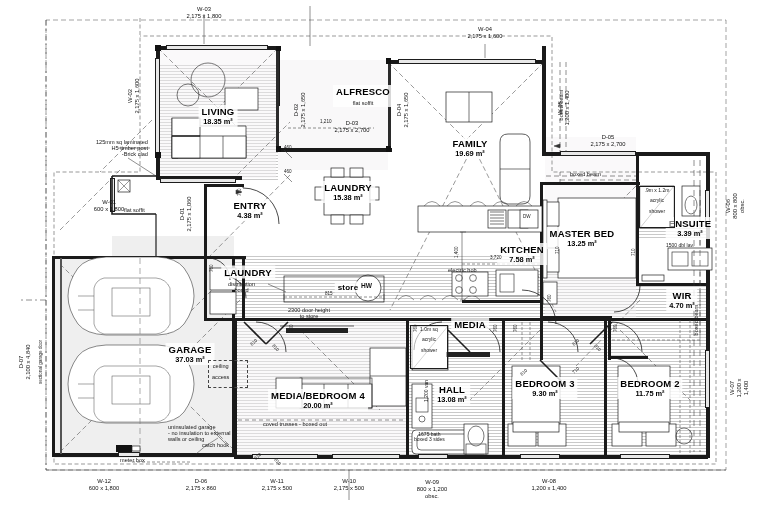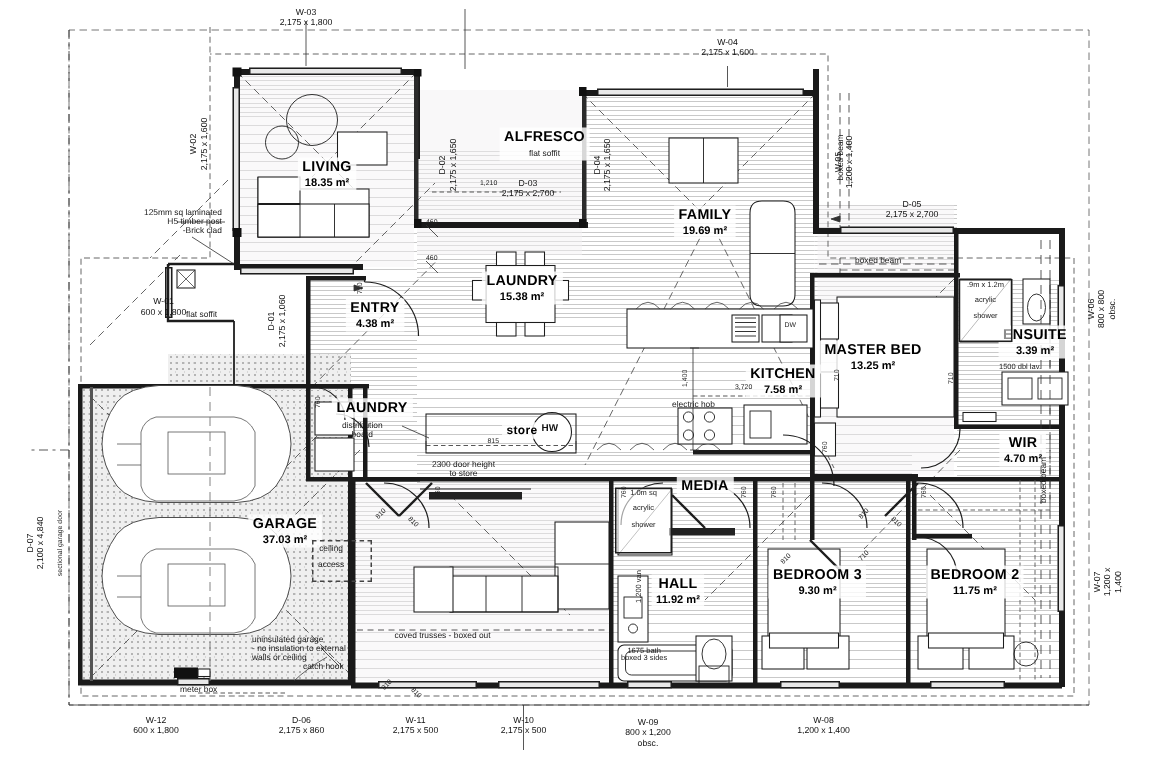--- a/index.html
+++ b/index.html
@@ -467,24 +467,28 @@
 
   <div class="namebox" style="left:248px;top:272px;">
     <div class="roomname">LAUNDRY</div>
   </div>
 
   <div class="namebox" style="left:190px;top:354px;">
     <div class="roomname">GARAGE</div>
     <div class="roomarea">37.03 m²</div>
   </div>
 
+  <div class="namebox" style="left:318px;top:400px;">
+    <div class="roomname">MEDIA/BEDROOM 4</div>
+    <div class="roomarea">20.00 m²</div>
+  </div>
 
   <div class="namebox" style="left:452px;top:394px;">
     <div class="roomname">HALL</div>
-    <div class="roomarea">11.92 m²</div>
+    <div class="roomarea">13.08 m²</div>
   </div>
 
   <div class="namebox" style="left:545px;top:388px;">
     <div class="roomname">BEDROOM 3</div>
     <div class="roomarea">9.30 m²</div>
   </div>
 
   <div class="namebox" style="left:650px;top:388px;">
     <div class="roomname">BEDROOM 2</div>
     <div class="roomarea">11.75 m²</div>

